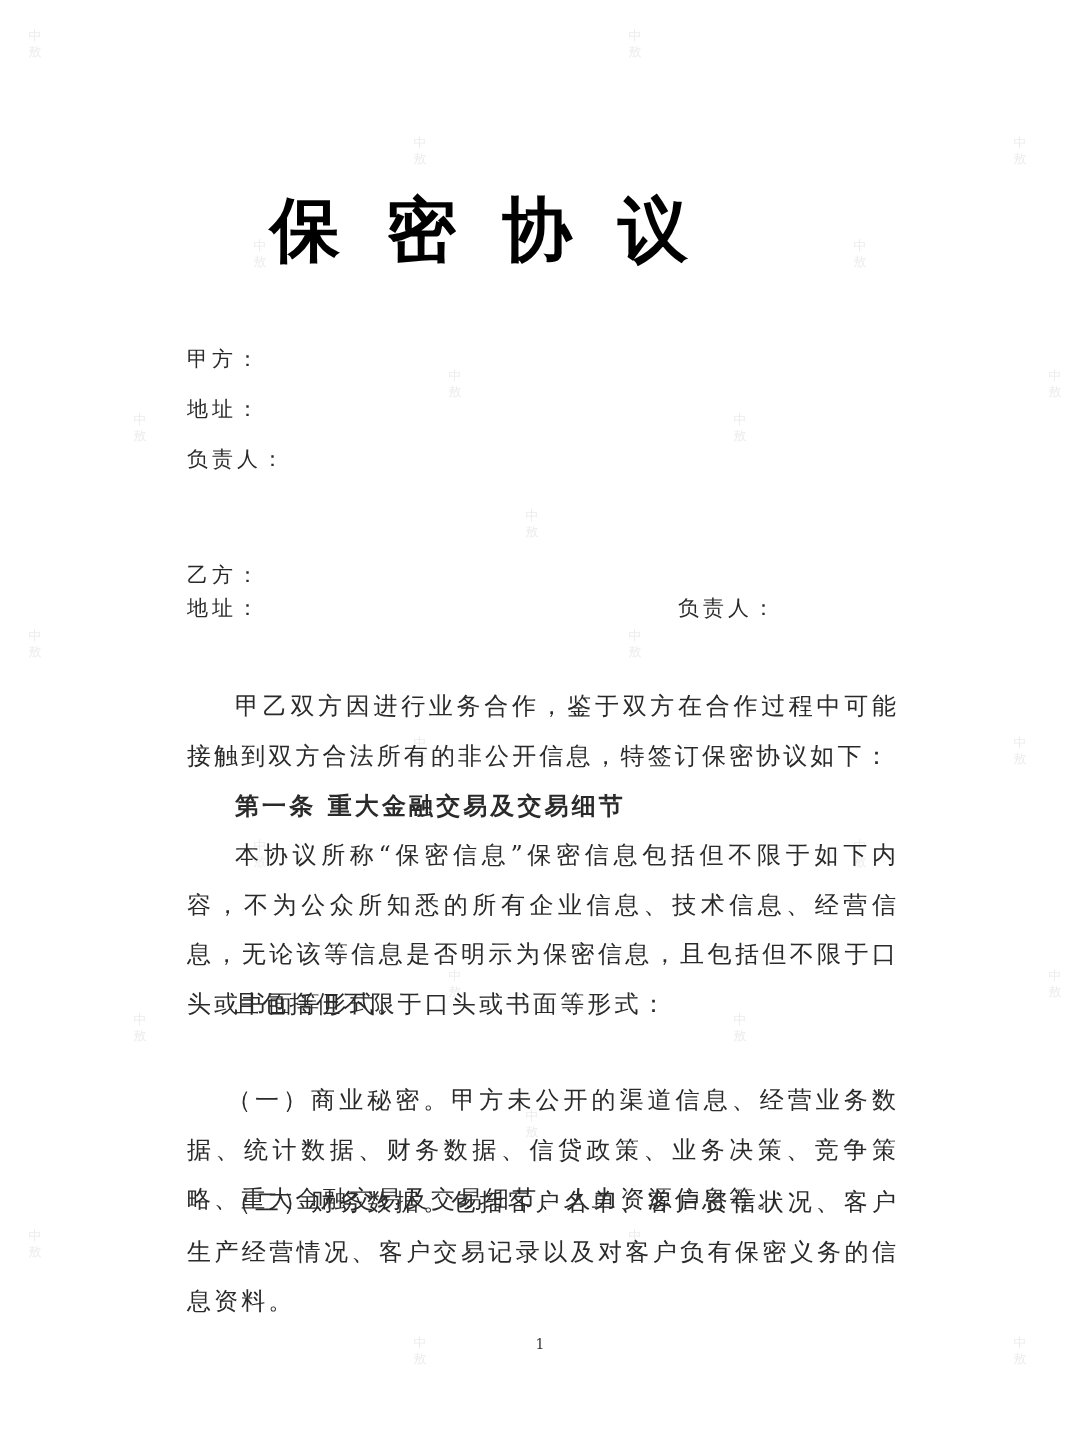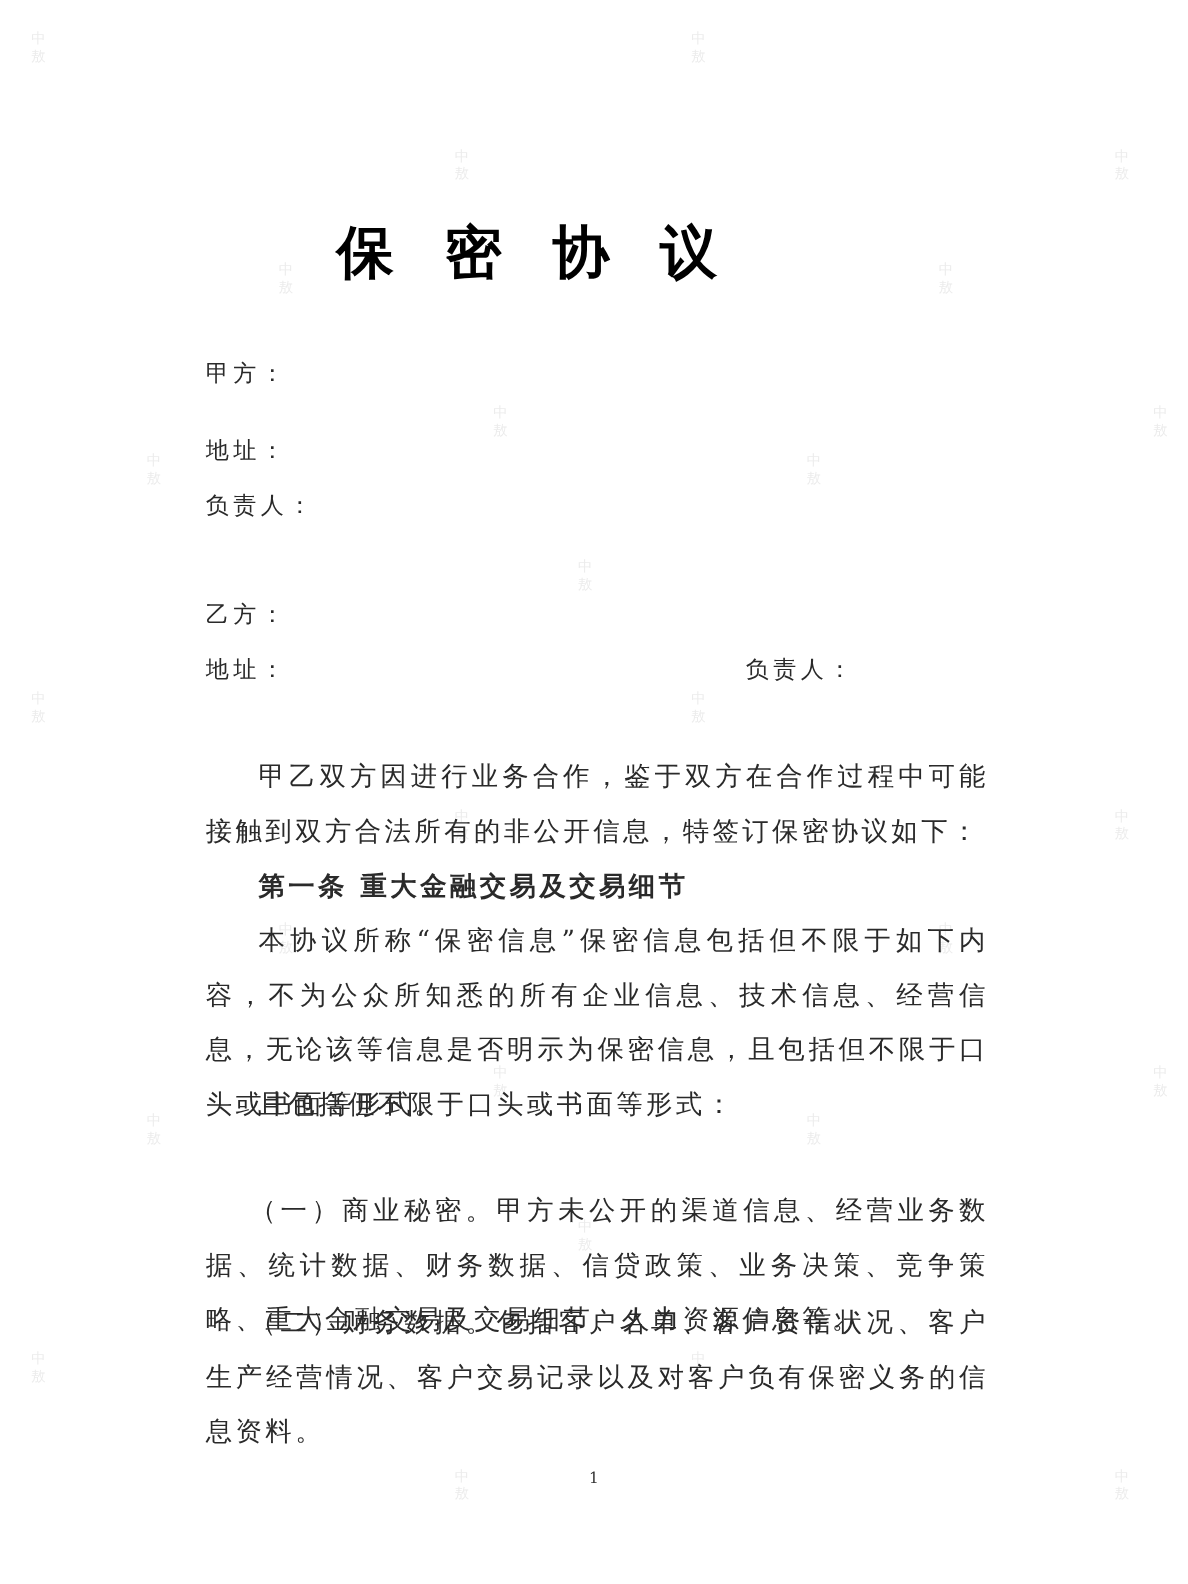--- a/index.html
+++ b/index.html
@@ -6,21 +6,21 @@
   body {
     width: 1080px; height: 1440px; background: #ffffff; position: relative; overflow: hidden;
     font-family: "DejaVu Serif", "Liberation Serif", serif; color: #2a2a2a;
   }
   .wm {
     position: absolute; width: 20px; font-size: 13px; line-height: 16px; color: #ececec;
     text-align: center; font-family: "DejaVu Sans", sans-serif; pointer-events: none;
   }
   .title {
     position: absolute; top: 180px; left: 0; width: 964px; text-align: center;
-    font-family: "DejaVu Sans", sans-serif; font-weight: bold; font-size: 52px;
+    font-family: "DejaVu Sans", sans-serif; font-weight: bold; font-size: 70px;
     letter-spacing: 46px; color: #000; line-height: 100px; text-indent: 40px;
   }
   .line {
     position: absolute; left: 187px; font-size: 21px; letter-spacing: 4px; line-height: 30px; white-space: nowrap;
   }
   .para {
     position: absolute; left: 187px; width: 712px; font-size: 24px; line-height: 49.7px;
     letter-spacing: 3.1px; text-align: justify; text-indent: 48px;
   }
   .heading { font-weight: bold; }
@@ -53,25 +53,25 @@
 <div class="wm" style="left:130px;top:1012px">中<br>敖</div>
 <div class="wm" style="left:730px;top:1012px">中<br>敖</div>
 <div class="wm" style="left:522px;top:1108px">中<br>敖</div>
 <div class="wm" style="left:25px;top:1228px">中<br>敖</div>
 <div class="wm" style="left:625px;top:1228px">中<br>敖</div>
 <div class="wm" style="left:410px;top:1335px">中<br>敖</div>
 <div class="wm" style="left:1010px;top:1335px">中<br>敖</div>
 
 <div class="title">保密协议</div>
 
-<div class="line" style="top:324px">甲方：</div>
+<div class="line" style="top:344px">甲方：</div>
 <div class="line" style="top:394px">地址：</div>
 <div class="line" style="top:444px">负责人：</div>
 
-<div class="line" style="top:543px">乙方：</div>
+<div class="line" style="top:560px">乙方：</div>
 <div class="line" style="top:593px">地址：</div>
 <div class="line" style="top:593px; left:678px">负责人：</div>
 
 <div class="para" style="top:682px">甲乙双方因进行业务合作，鉴于双方在合作过程中可能接触到双方合法所有的非公开信息，特签订保密协议如下：</div>
 <div class="para heading" style="top:781px">第一条  重大金融交易及交易细节</div>
 <div class="para" style="top:831px">本协议所称“保密信息”保密信息包括但不限于如下内容，不为公众所知悉的所有企业信息、技术信息、经营信息，无论该等信息是否明示为保密信息，且包括但不限于口头或书面等形式。</div>
 <div class="para" style="top:980px">且包括但不限于口头或书面等形式：</div>
 <div class="para" style="top:1076px; text-indent:40px">（一）商业秘密。甲方未公开的渠道信息、经营业务数据、统计数据、财务数据、信贷政策、业务决策、竞争策略、重大金融交易及交易细节、人力资源信息等。</div>
 <div class="para" style="top:1178px; text-indent:40px">（二）财务数据。包括客户名单、客户资信状况、客户生产经营情况、客户交易记录以及对客户负有保密义务的信息资料。</div>
 

